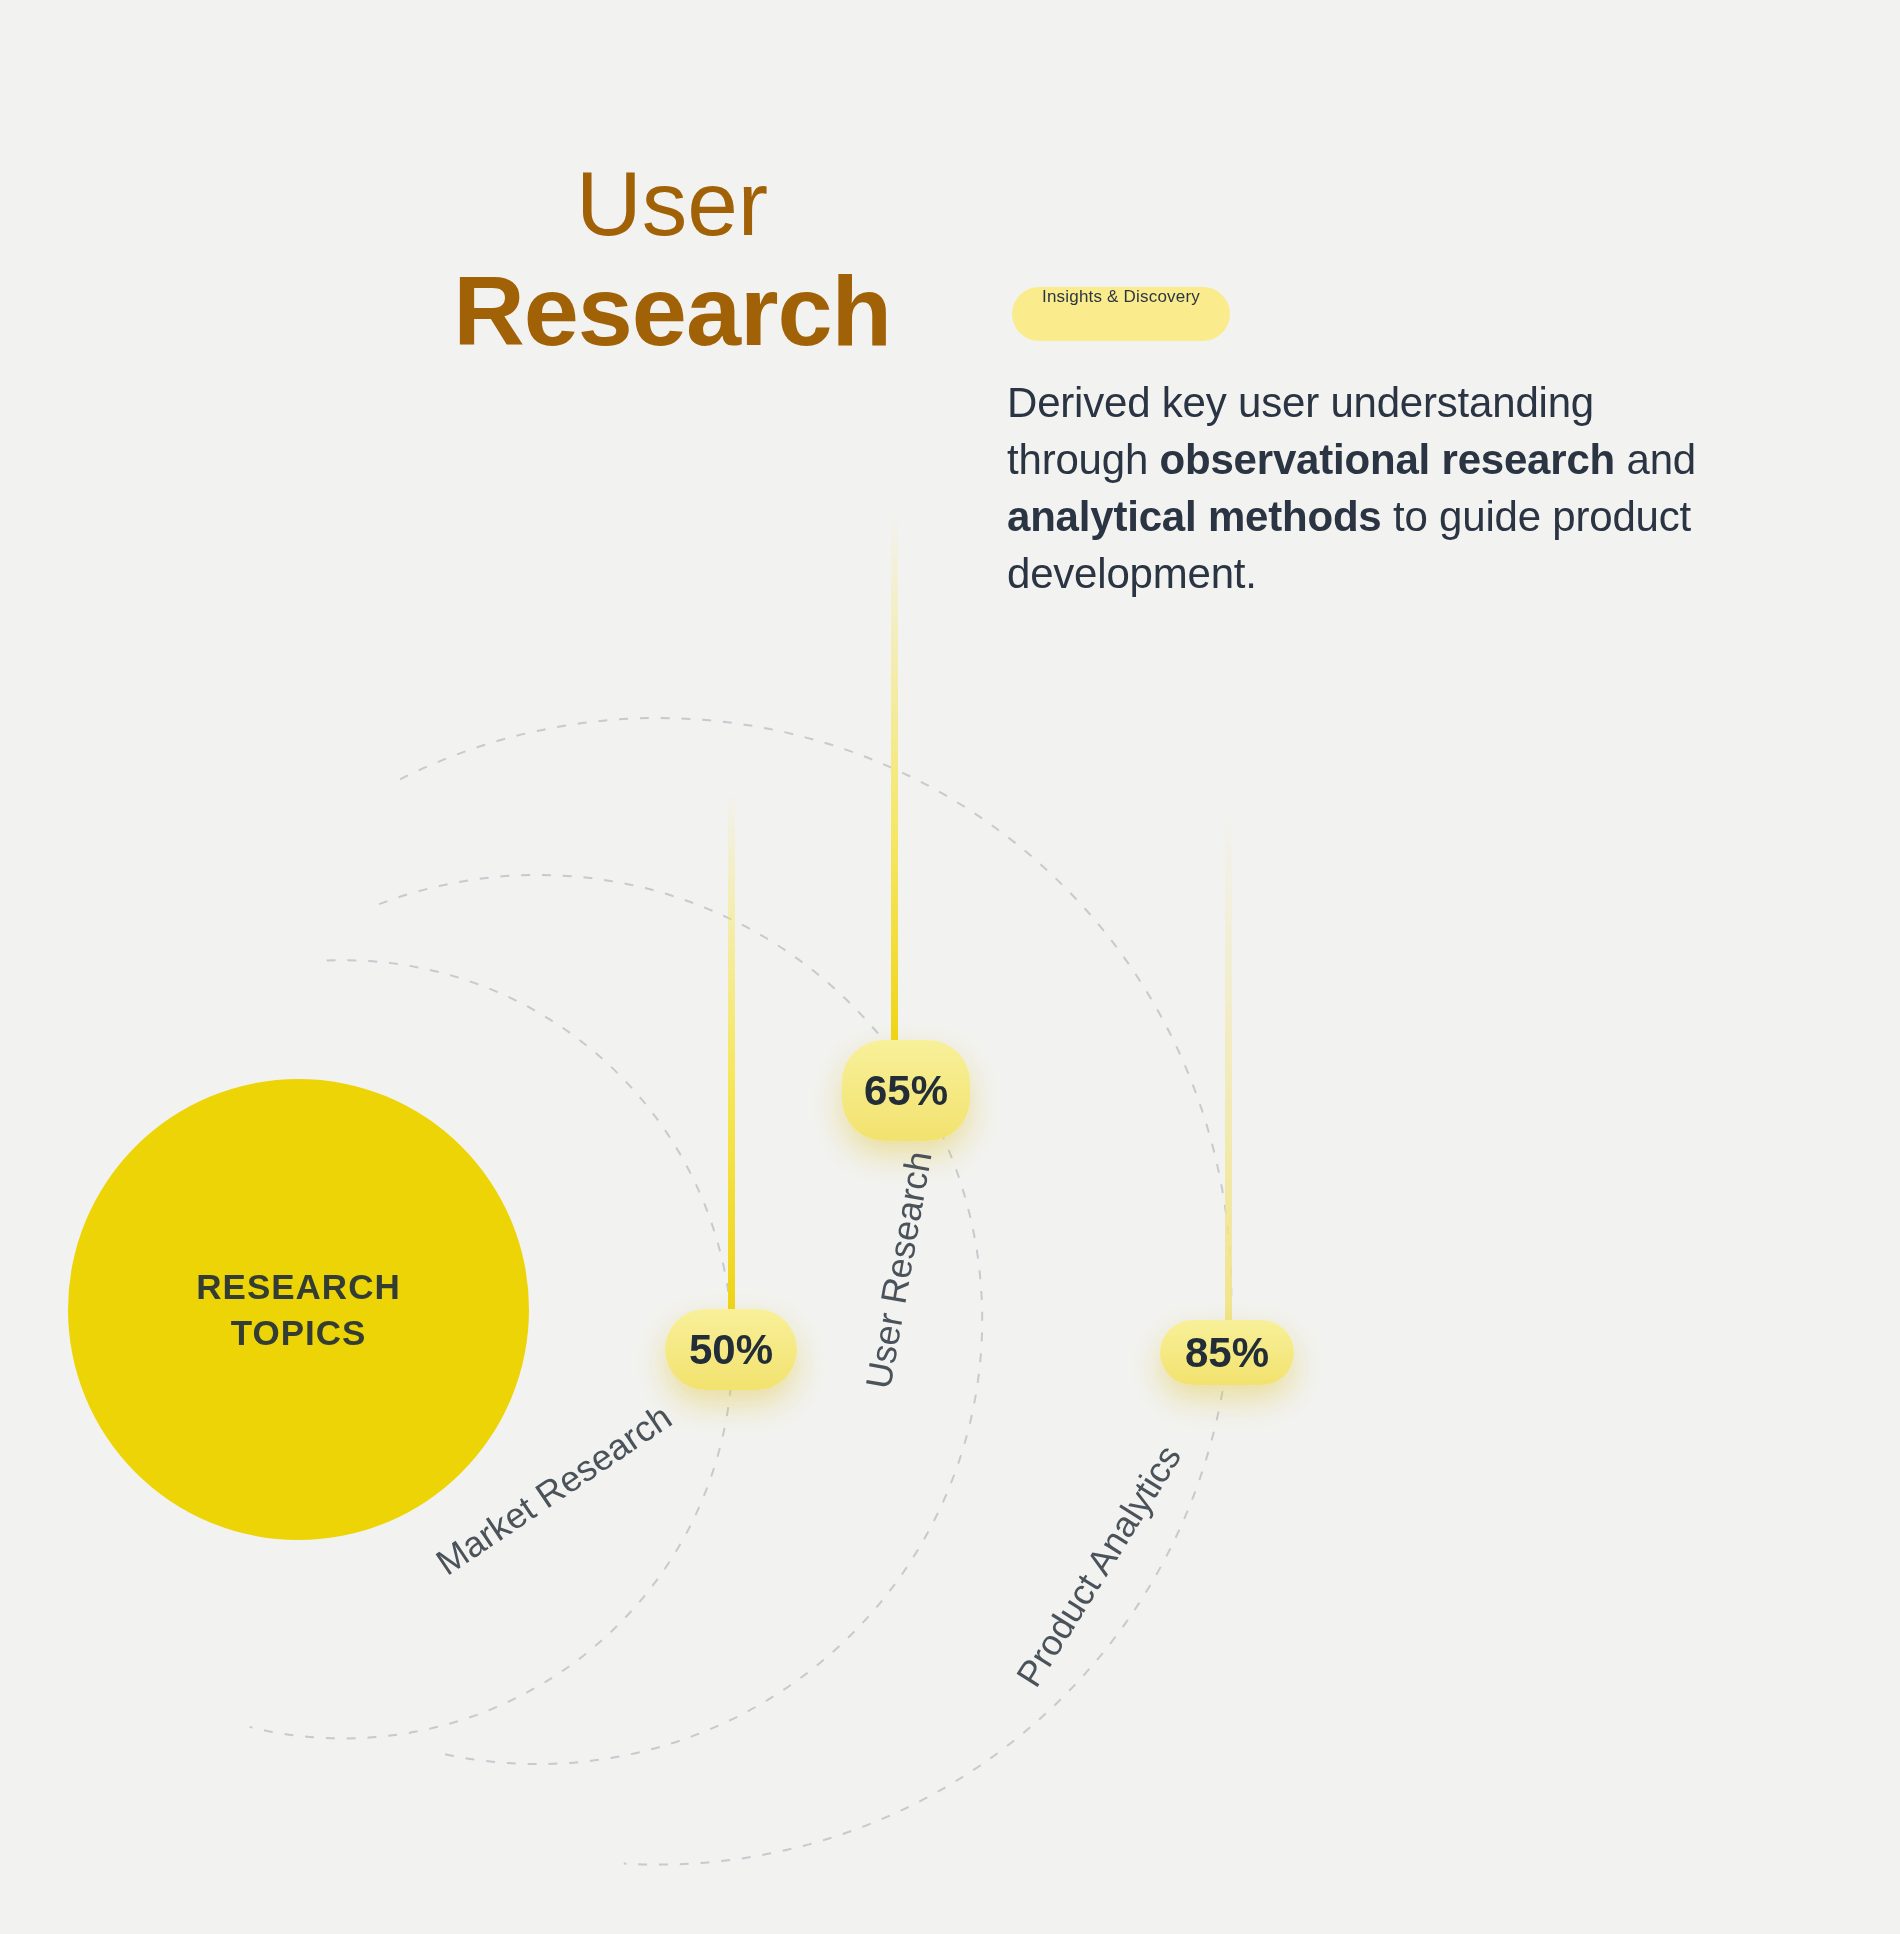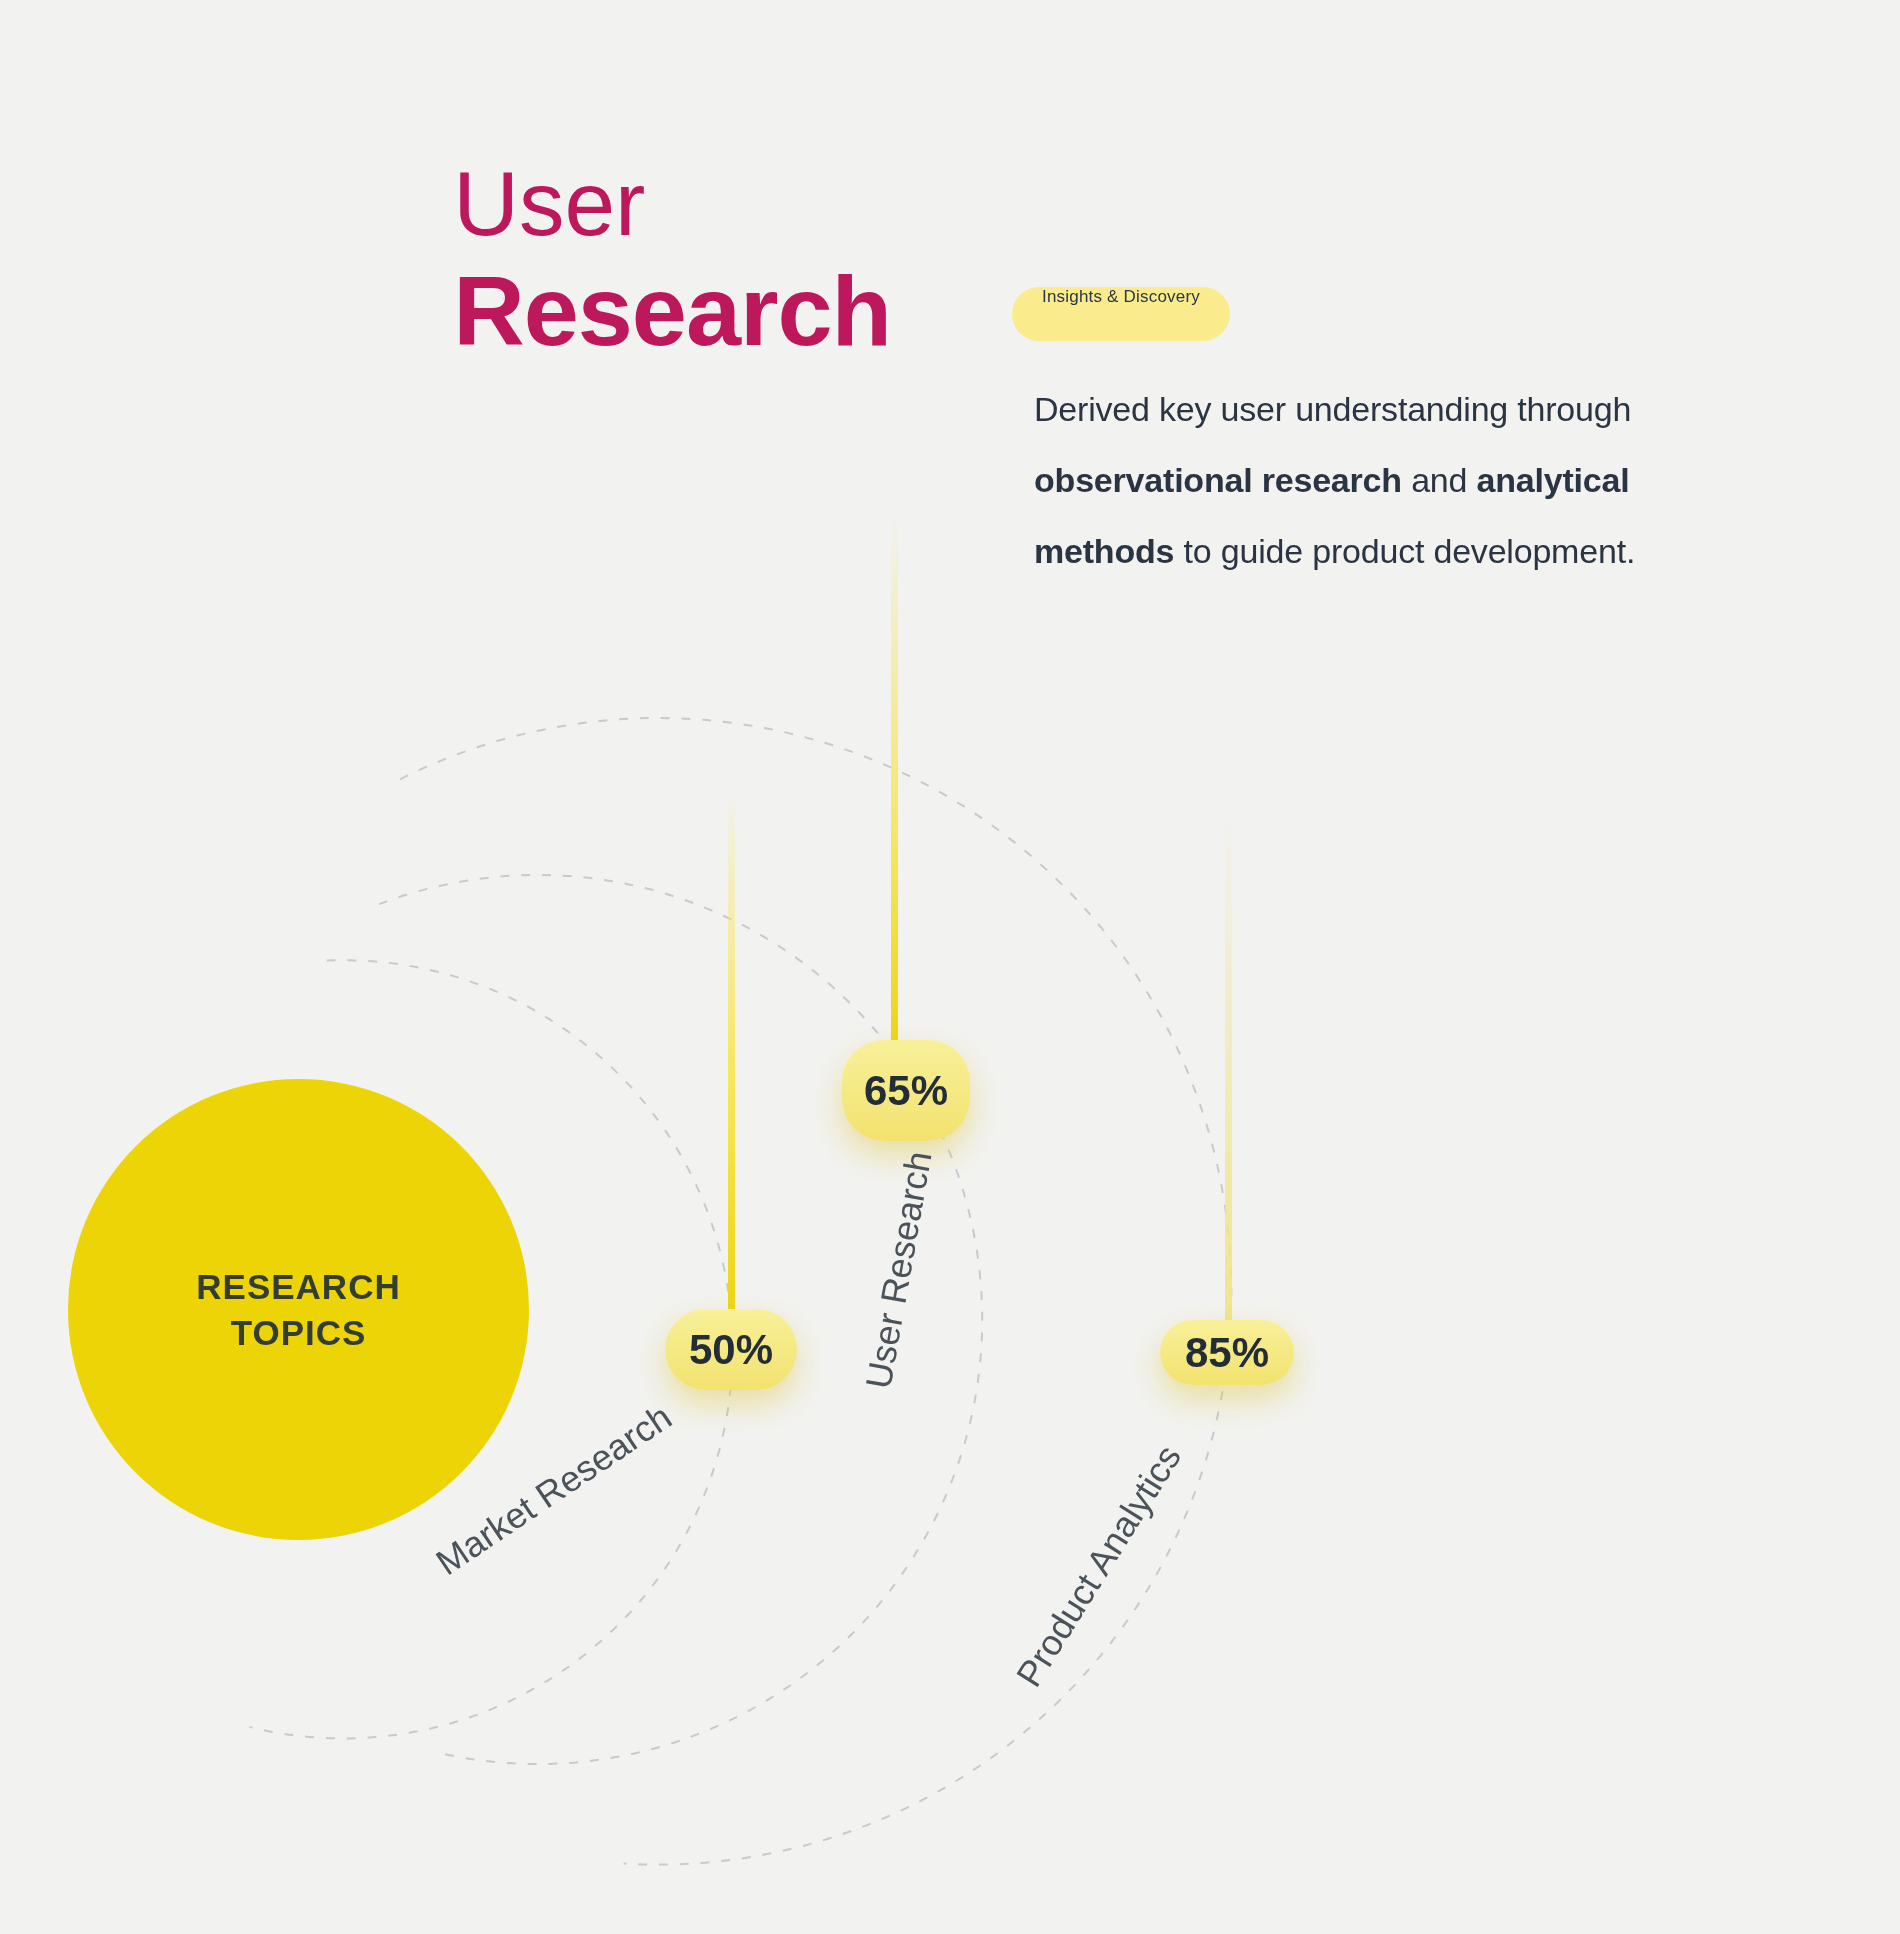--- a/index.html
+++ b/index.html
@@ -3,34 +3,34 @@
 <meta charset="utf-8">
 <style>
   html,body{margin:0;padding:0;}
   body{
     width:1901px;height:1935px;position:relative;overflow:hidden;
     background:#F2F2F0;
     font-family:"Liberation Sans", sans-serif;
     color:#2A3442;
   }
   
-  .title{position:absolute;top:158px;right:1010px;text-align:left;color:#be185d;}
+  .title{position:absolute;top:158px;right:1010px;text-align:center;color:#a16207;}
   .title .l1{font-size:91px;line-height:91px;font-weight:400;letter-spacing:0;}
   .title .l2{font-size:99px;line-height:103px;font-weight:700;margin-top:10px;letter-spacing:-1px;}
   
   .badge{
     position:absolute;left:1012px;top:287px;width:218px;height:54px;
     background:#FAEC8C;border-radius:28px;
     display:flex;align-items:flex-start;justify-content:center;
     font-size:17px;font-weight:500;color:#2B3644;letter-spacing:0.2px;
   }
   
   .desc{
-    position:absolute;left:1034px;top:374px;width:698px;
-    font-size:34px;line-height:71px;color:#2A3442;letter-spacing:-0.2px;
+    position:absolute;left:1007px;top:374px;width:698px;
+    font-size:42px;line-height:57px;color:#2A3442;letter-spacing:-0.2px;
   }
   .desc b{font-weight:700;}
   
   svg.arcs{position:absolute;left:0;top:0;pointer-events:none;}
   svg.arcs path{fill:none;stroke:#9AA3AF;stroke-width:2;stroke-dasharray:9 12;opacity:.5;}
   
   .hub{
     position:absolute;left:68px;top:1079px;width:461px;height:461px;border-radius:50%;
     background:#EDD406;
     display:flex;flex-direction:column;align-items:center;justify-content:center;

